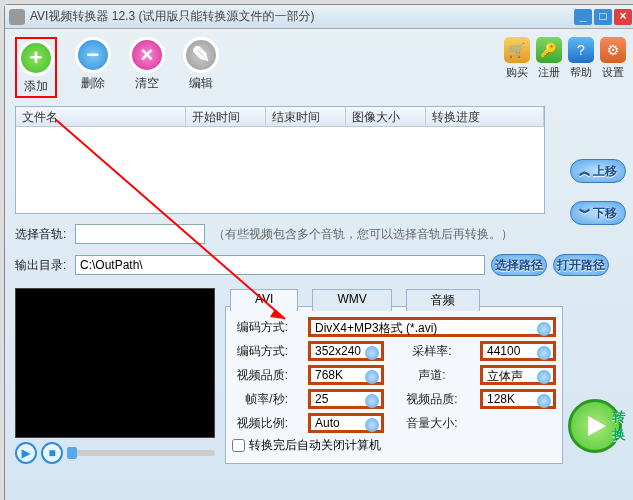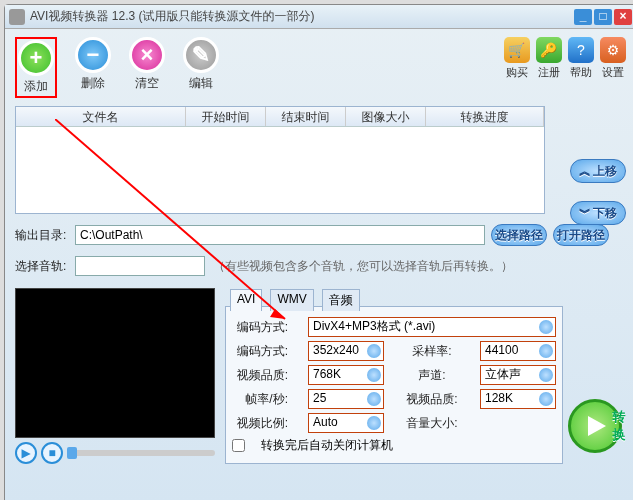--- a/index.html
+++ b/index.html
@@ -25,21 +25,21 @@
 .tool-btn .lbl { color: #333; }
 
 .tool-right { margin-left: auto; display: flex; gap: 6px; }
 .rbtn { text-align: center; cursor: pointer; }
 .rbtn .sq { width: 26px; height: 26px; border-radius: 5px; margin-bottom: 2px; display:flex; align-items:center; justify-content:center; color:#fff; font-size:14px; }
 .sq1{background:linear-gradient(#f6d060,#e89a20);} .sq2{background:linear-gradient(#80d860,#3aa830);} .sq3{background:linear-gradient(#60b8f6,#2070c8);} .sq4{background:linear-gradient(#f68a60,#d86020);}
 .rbtn .lbl { color:#333; font-size:11px; }
 
 .list { margin-top: 8px; border: 1px solid #9cb4d0; background: #fff; height: 108px; }
 .list-head { display:flex; background: linear-gradient(#f4f8fc,#dde8f5); border-bottom:1px solid #bcc; height:20px; }
-.list-head div { padding: 2px 6px; border-right:1px solid #ccc; color:#333;text-align:center; }
+.list-head div { padding: 2px 6px; border-right:1px solid #ccc; color:#333; }
 .list-body { height: 86px; background:#fff; }
 
 .side-btns { position:absolute; right:10px; top:130px; display:flex; flex-direction:column; gap:18px; }
 .oval-btn { width:56px; height:24px; border-radius:12px; background: radial-gradient(#bde0ff,#5aa8ea); border:1px solid #3a7ac0; color:#1a4a88; display:flex; align-items:center; justify-content:center; gap:2px; cursor:pointer; font-weight:bold; text-shadow:0 1px #fff; }
 
 .row { display:flex; align-items:center; margin-top:10px; }
 .row label { width:60px; color:#222; }
 .txt { flex:1; height:20px; border:1px solid #8aa; background:#fff; padding:0 4px; }
 
 .btn { width:56px; height:22px; border-radius:11px; background: radial-gradient(#bde0ff,#5aa8ea); border:1px solid #3a7ac0; color:#1a4a88; display:flex; align-items:center; justify-content:center; cursor:pointer; margin-left:6px; font-weight:bold; text-shadow:0 1px #fff; }
@@ -47,28 +47,28 @@
 .bottom { display:flex; margin-top:12px; gap:10px; }
 .preview { width:200px; }
 .preview .vid { width:200px; height:150px; background:#000; border:1px solid #444; }
 .pcontrols { display:flex; align-items:center; gap:4px; margin-top:4px; }
 .pc { width:22px; height:22px; border-radius:50%; border:2px solid #2a8ed8; display:flex; align-items:center; justify-content:center; color:#2a8ed8; cursor:pointer; background:#e8f4ff; }
 .seek { flex:1; height:6px; background:#ccc; border-radius:3px; position:relative; }
 .seek::after { content:''; position:absolute; left:0; top:-3px; width:10px; height:12px; background:#5aa8ea; border-radius:2px; }
 
 .settings { flex:1; border:1px solid #9cb4d0; background:#f4f8fc; padding:6px; position:relative; }
 .tabs { position:absolute; top:-18px; left:4px; display:flex; }
-.tab { padding:2px 6px; border:1px solid #9cb4d0; border-bottom:none; background:#e0eaf5; margin-right:8px; cursor:pointer; }
+.tab { padding:2px 24px; border:1px solid #9cb4d0; border-bottom:none; background:#e0eaf5; margin-right:14px; cursor:pointer; }
 .tab.active { background:#f4f8fc; }
 .srow { display:flex; align-items:center; margin:4px 0; gap:20px; }
 .srow .slbl { width:56px; text-align:right; color:#222; }
 .srow .slbl2 { width:56px; text-align:center; color:#222; }
-.sel { height:20px; border:1px solid #c2410c; background:#fff; padding:0 16px 2px 4px; position:relative; display:flex; align-items:center; }
+.sel { height:20px; border:3px solid #c2410c; background:#fff; padding:0 16px 2px 4px; position:relative; display:flex; align-items:flex-start; }
 .sel::after { content:''; position:absolute; right:2px; top:2px; width:14px; height:14px; background:radial-gradient(#bde0ff,#5aa8ea); border-radius:50%; } .w2{width:76px;}
-.chk { display:flex; align-items:center; gap:16px; margin-top:4px; }
+.chk { display:flex; align-items:center; gap:4px; margin-top:4px; }
 .chk input { width:13px; height:13px; }
 
 .convert { position:absolute; right:14px; top:370px; width:54px; height:54px; border-radius:50%; background: radial-gradient(#aee880,#4ac830); border:3px solid #2a9820; display:flex; align-items:center; justify-content:center; cursor:pointer; }
 .convert .tri { width:0; height:0; border-left:18px solid #fff; border-top:10px solid transparent; border-bottom:10px solid transparent; margin-left:4px; }
 .convert .clbl { position:absolute; color:#0a5; font-weight:bold; font-size:13px; text-shadow:0 1px #fff;padding-left:48px; }
 
 .watermark { position:absolute; left:210px; top:225px; color:#999; font-size:18px; pointer-events:none; z-index:5; }
 .watermark .logo { display:inline-block; width:24px; height:24px; background:#5ac0a0; border-radius:4px; vertical-align:middle; margin-right:4px; }
 .watermark .sub { font-size:11px; letter-spacing:1px; display:block; margin-left:28px; color:#aaa; }
 .hint { color:#666; }
@@ -150,30 +150,30 @@
         </div>
     </div>
 
     <svg class="arrow-line">
         <line x1="0" y1="0" x2="230" y2="200" stroke="#f00" stroke-width="2"></line>
         <polygon points="230,200 220,190 215,198" fill="#f00"></polygon>
       </svg>
 
 
     <div class="row">
+      <label>选择音轨:</label>
+      <div class="txt" style="flex:0 0 130px"></div>
+      <span class="hint" style="margin-left:8px">（有些视频包含多个音轨，您可以选择音轨后再转换。）</span>
+    </div>
+
+    <div class="row">
       <label>输出目录:</label>
       <input class="txt" style="flex: 0 0 410px;" value="C:\OutPath\">
       <div class="btn">选择路径</div>
       <div class="btn">打开路径</div>
-    </div>
-
-    <div class="row">
-      <label>选择音轨:</label>
-      <div class="txt" style="flex:0 0 130px"></div>
-      <span class="hint" style="margin-left:8px">（有些视频包含多个音轨，您可以选择音轨后再转换。）</span>
     </div>
 
     <div class="bottom">
       <div class="preview">
         <div class="vid"></div>
         <div class="pcontrols">
           <div class="pc">
               <span>▶</span>
             </div>
           <div class="pc">

